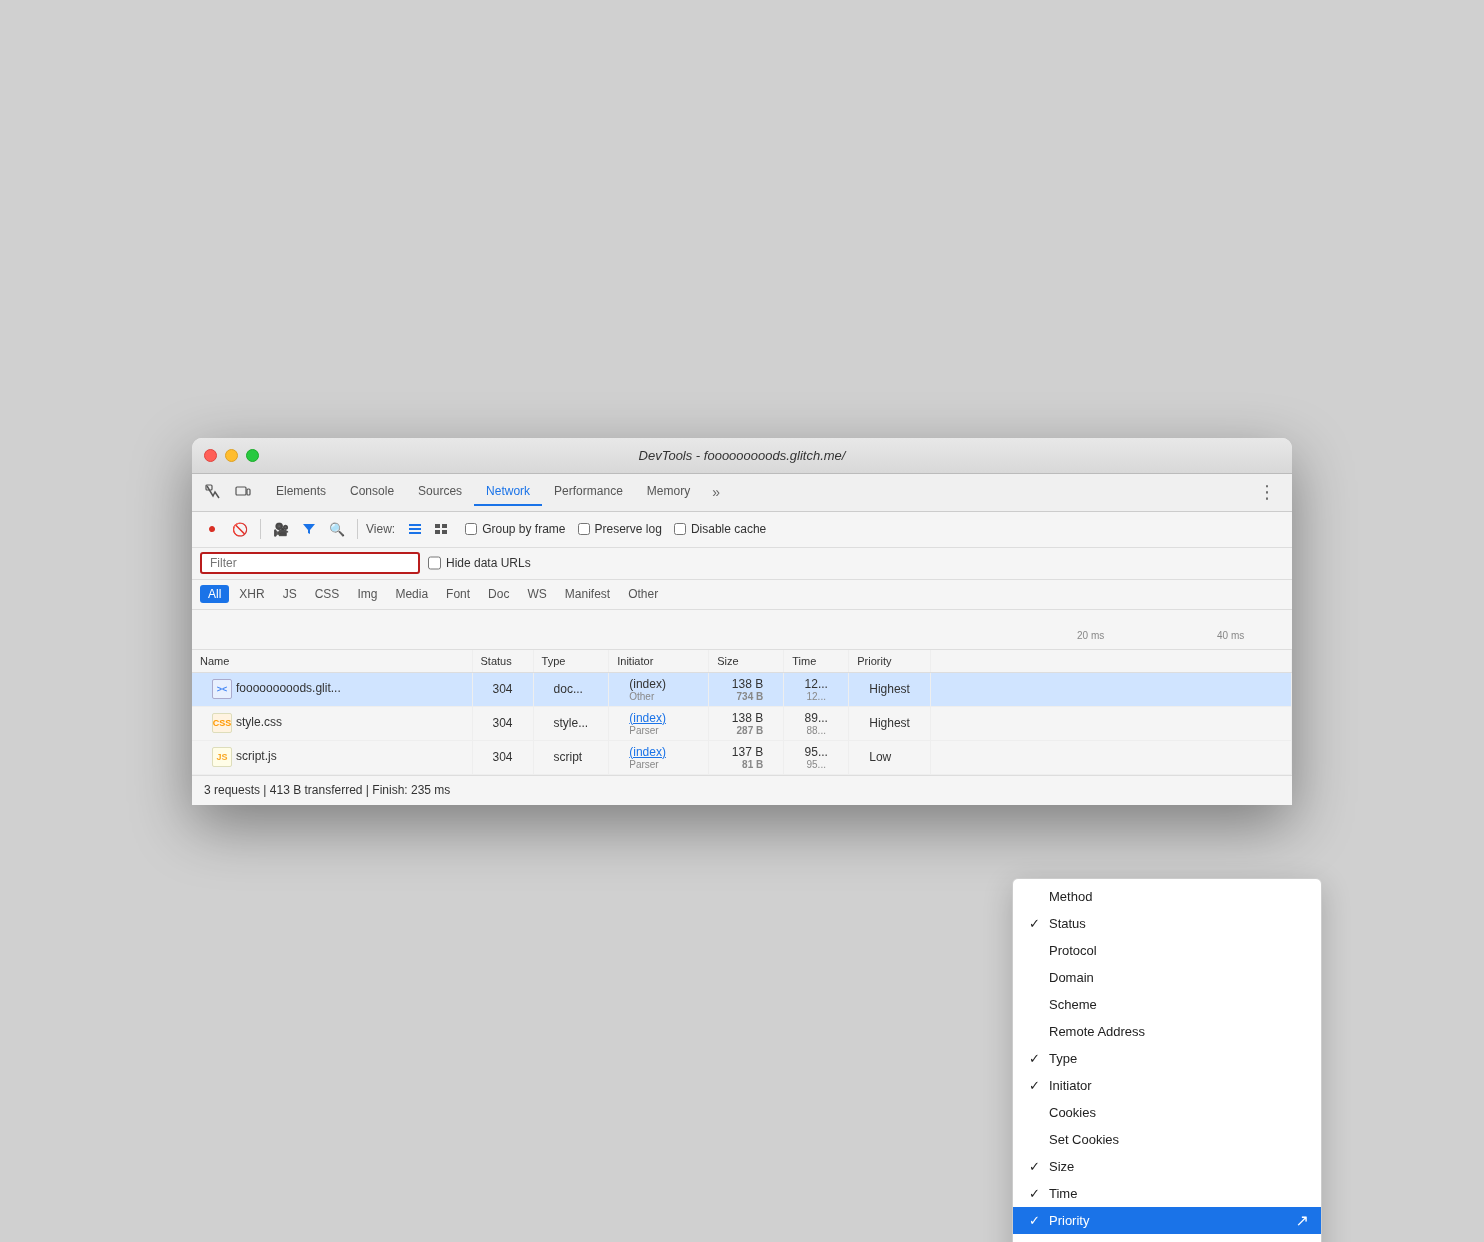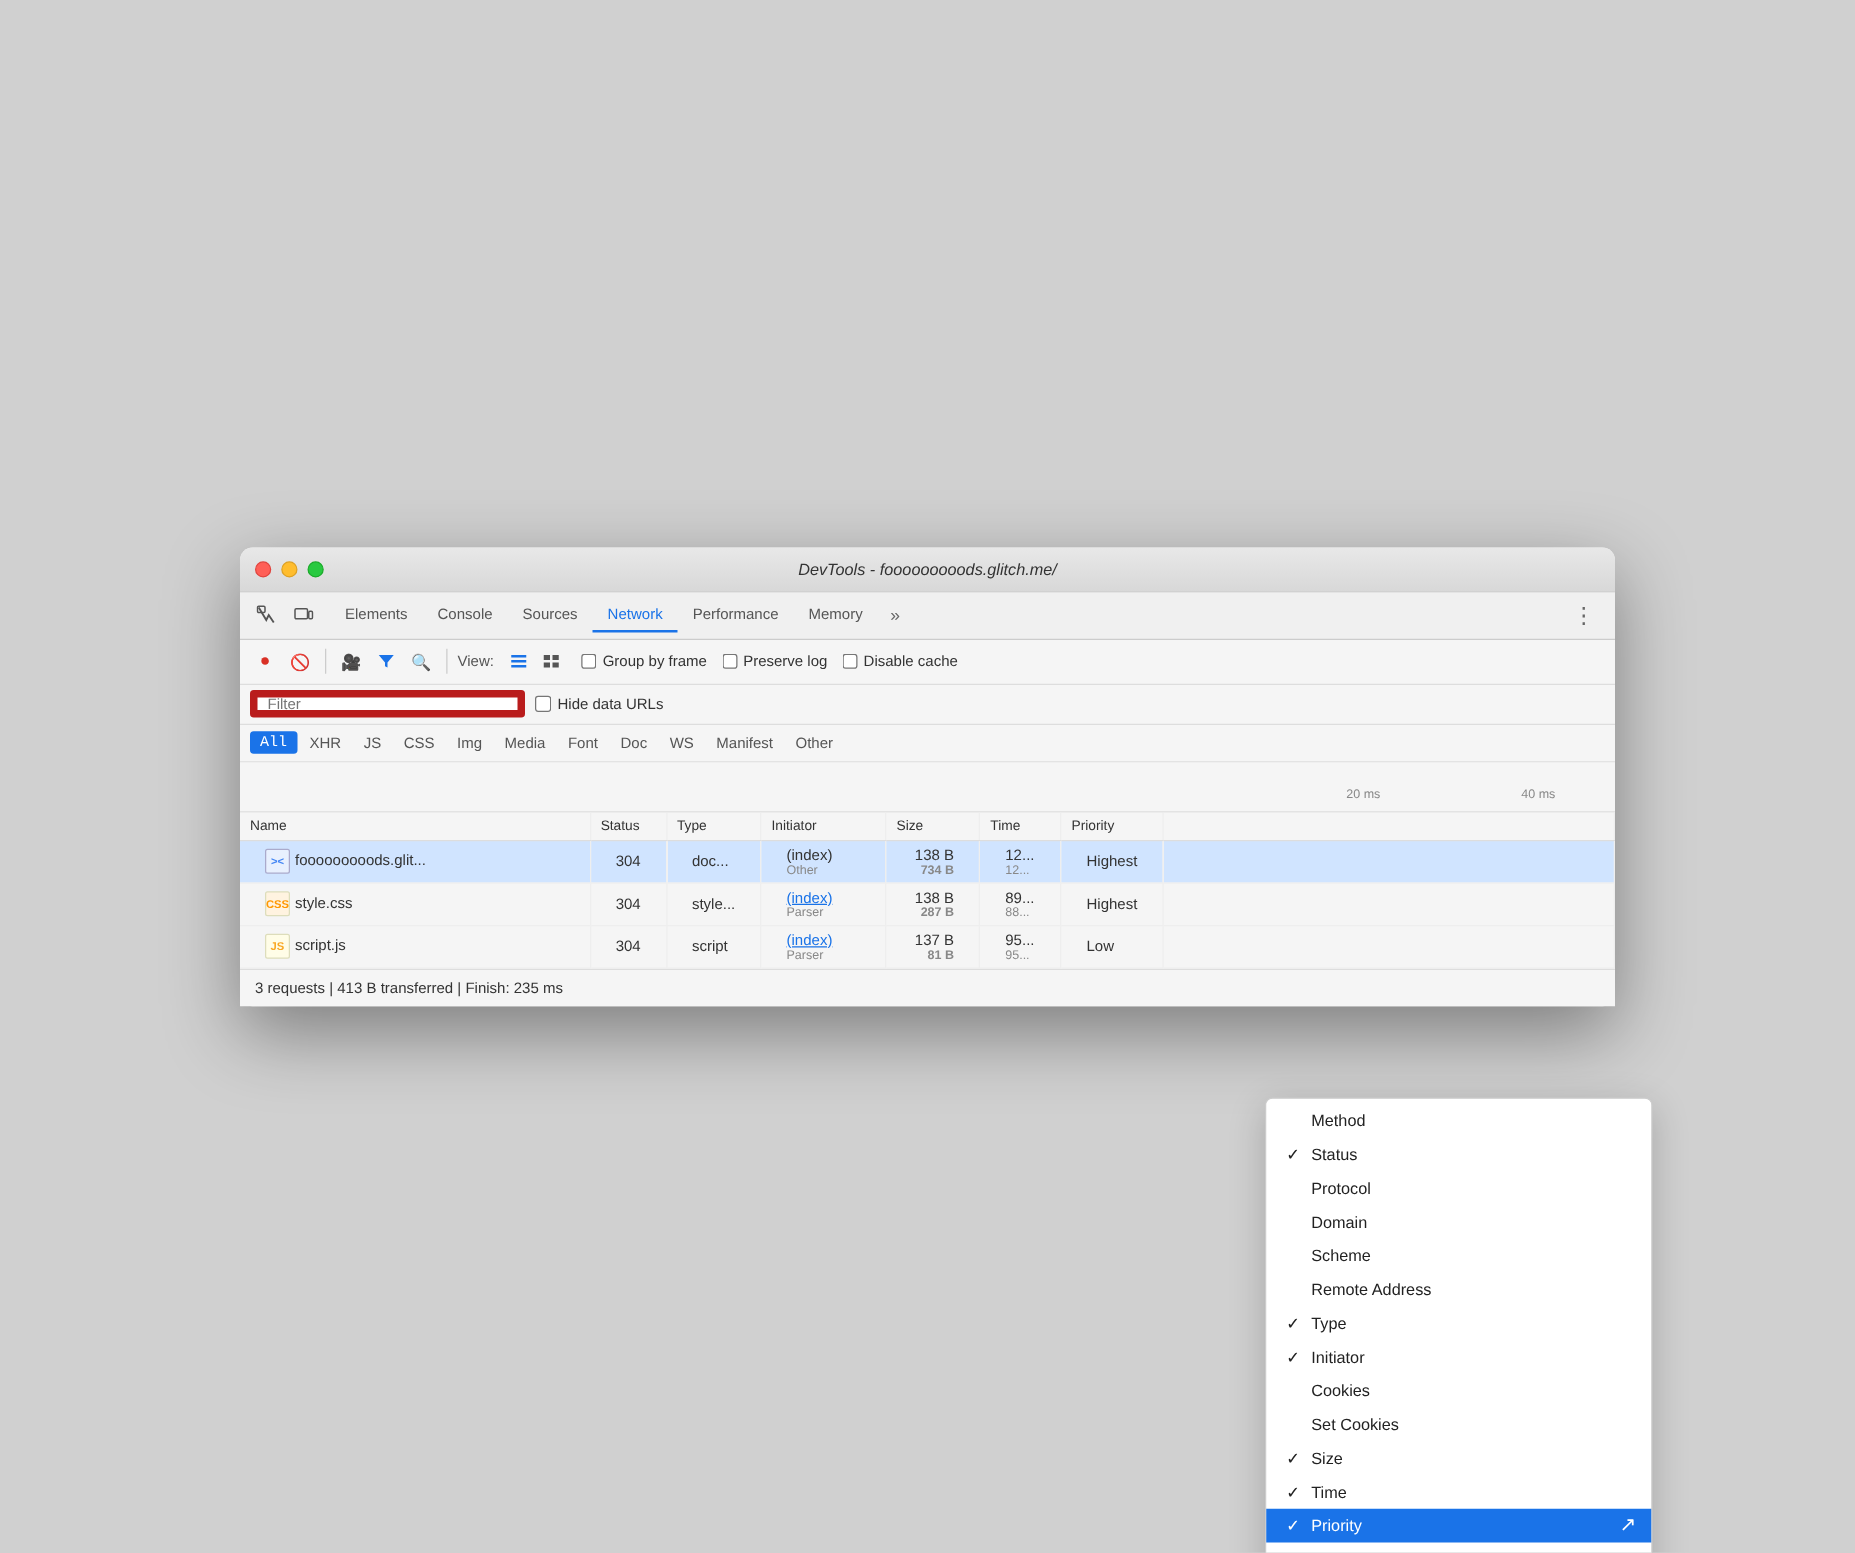--- a/index.html
+++ b/index.html
@@ -179,21 +179,21 @@
       background: #f5f5f5;
       border-bottom: 1px solid #ddd;
       display: flex;
       align-items: center;
       height: 32px;
       padding: 0 8px;
       gap: 8px;
     }
 
     .filter-input {
-      border: 6px solid #b91c1c;
+      border: 2px solid #b91c1c;
       border-radius: 3px;
       padding: 2px 8px;
       font-size: 12px;
       width: 220px;
       background: white;
       height: 22px;
       outline: none;
       color: #333;
     }
 
@@ -220,21 +220,20 @@
       font-size: 12px;
       cursor: pointer;
       border-radius: 3px;
       color: #555;
       border: none;
       background: none;
     }
     .type-filter-btn.active {
       background: #1a73e8;
       color: white;
-      font-family: Liberation Mono, monospace;
     }
 
     
     .timeline-header {
       background: #f5f5f5;
       border-bottom: 1px solid #ddd;
       height: 40px;
       display: flex;
       align-items: flex-end;
       padding-bottom: 4px;
@@ -340,21 +339,21 @@
     }
 
     .size-sub {
       color: #888;
       font-size: 10px;
       display: block;
       font-weight: bold;
     }
 
     .time-cell {
-      text-align: left;
+      text-align: center;
     }
 
     .time-sub {
       color: #888;
       font-size: 10px;
       display: block;
     }
 
     
     .status-bar {

